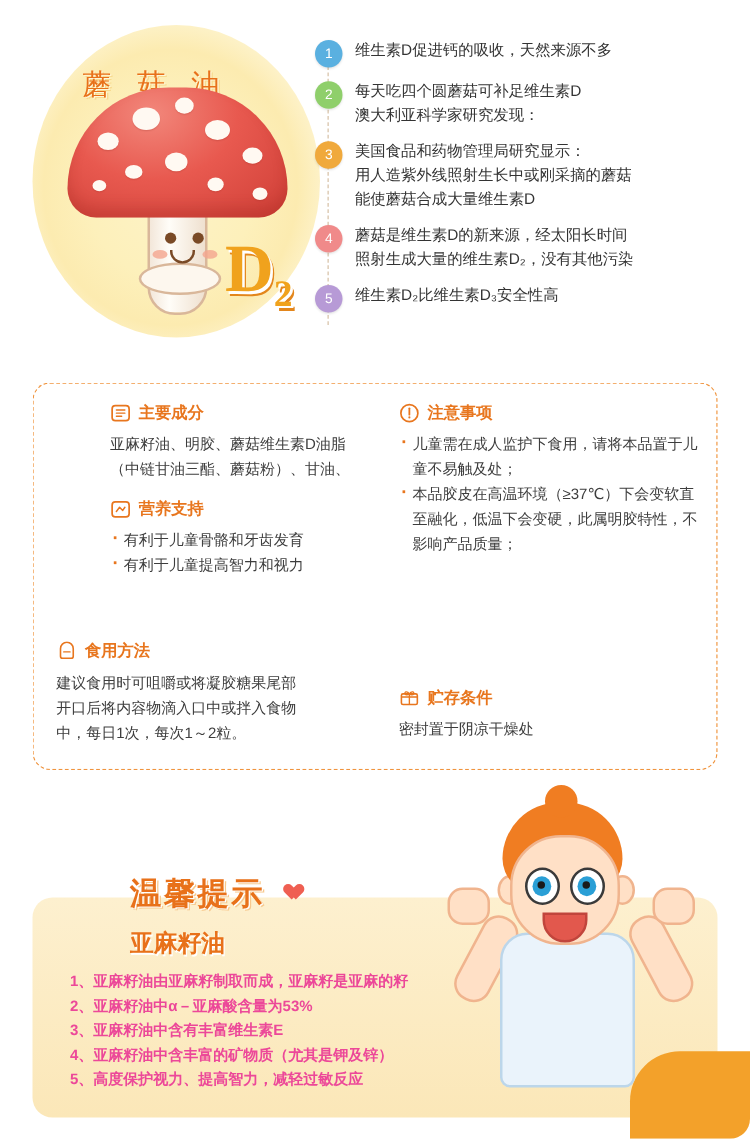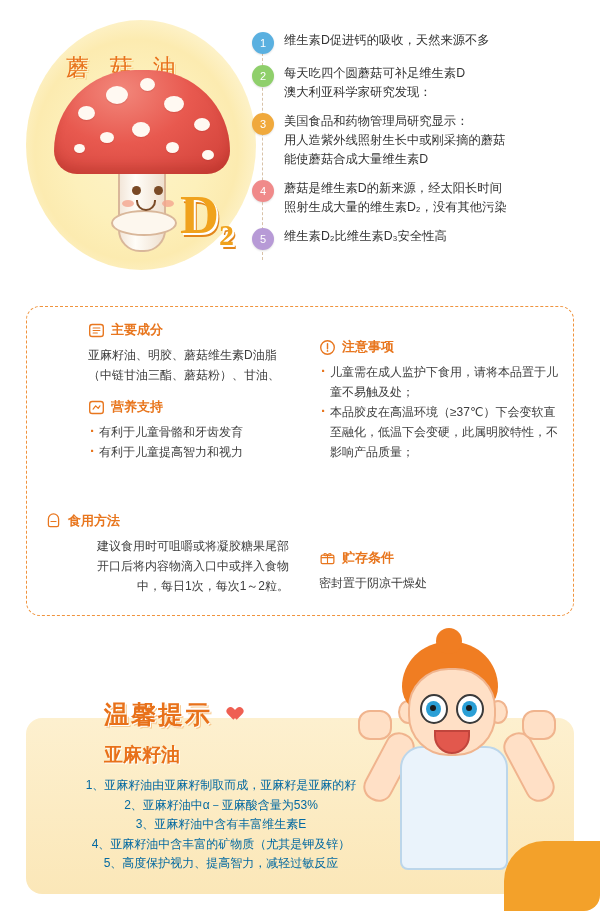--- a/index.html
+++ b/index.html
@@ -90,21 +90,21 @@
 
   
   .card{
     position:absolute;left:26px;top:306px;width:548px;height:310px;
     border:1.6px dashed #f0943e;
     border-radius:14px;
     background:#fff;
     box-sizing:border-box;
   }
   .col-l{position:absolute;left:18px;top:14px;width:244px;margin-left:43px;}
-  .col-r{position:absolute;left:292px;top:31px;width:244px;}
+  .col-r{position:absolute;left:292px;top:14px;width:244px;}
   .sec-head{
     display:flex;align-items:center;margin-bottom:6px;
   }
   .sec-ico{
     width:17px;height:17px;margin-right:6px;flex:0 0 auto;
     display:flex;align-items:center;justify-content:center;
   }
   .sec-title{
     font-size:13px;font-weight:bold;color:#e8761e;
   }
@@ -142,23 +142,22 @@
   .heart:before{left:7px;transform:rotate(45deg);transform-origin:0 100%;}
   .heart:after{left:7px;transform:rotate(-45deg);transform-origin:100% 100%;}
   .flax-title{
     position:absolute;left:104px;top:742px;
     font-size:19px;font-weight:bold;color:#e8711a;
     text-shadow:1px 1px 0 #fff;
     z-index:5;
   }
   .flax-list{
     position:absolute;left:56px;top:776px;width:330px;
-    font-size:12px;line-height:19.5px;color:#0369a1;font-weight:normal;
+    font-size:12px;line-height:19.5px;color:#ec4899;font-weight:bold;
     z-index:5;
-    text-align:center;
   }
   
   .boy{position:absolute;left:352px;top:634px;width:210px;height:262px;z-index:4;}
   .boy-hair{position:absolute;left:50px;top:8px;width:96px;height:72px;background:#f07d22;border-radius:50px 50px 30px 30px;}
   .boy-hair:after{content:"";position:absolute;left:34px;top:-14px;width:26px;height:26px;background:#f07d22;border-radius:50%;}
   .boy-face{position:absolute;left:56px;top:34px;width:84px;height:84px;background:#ffe0c6;border-radius:46%;border:2px solid #f0b48e;}
   .boy-ear{position:absolute;width:16px;height:20px;background:#ffe0c6;border:2px solid #f0b48e;border-radius:50%;top:66px;}
   .eye{position:absolute;width:24px;height:26px;background:#fff;border:2px solid #3a3a3a;border-radius:50%;top:60px;}
   .eye .pup{position:absolute;left:4px;top:5px;width:15px;height:16px;background:#2a9fd6;border-radius:50%;}
   .eye .pup:after{content:"";position:absolute;left:4px;top:4px;width:6px;height:6px;background:#1a1a1a;border-radius:50%;}
@@ -299,21 +298,21 @@
           </svg>
       </span>
       <span class="sec-title">注意事项</span>
     </div>
     <div class="sec-body">
       <div class="li">儿童需在成人监护下食用，请将本品置于儿童不易触及处；</div>
       <div class="li">本品胶皮在高温环境（≥37℃）下会变软直至融化，低温下会变硬，此属明胶特性，不影响产品质量；</div>
     </div>
   </div>
 
-  <div style="position:absolute;left:18px;top:205px;width:244px;text-align:right;">
+  <div style="position:absolute;left:18px;top:205px;width:244px;">
     <div class="sec-head">
       <span class="sec-ico">
         <svg width="17" height="17" viewBox="0 0 20 20">
             <path d="M4 7a6 6 0 0 1 12 0v7a2 2 0 0 1-2 2H6a2 2 0 0 1-2-2z" fill="none" stroke="#e8761e" stroke-width="1.5"></path>
             <path d="M7 10h6" stroke="#e8761e" stroke-width="1.3" stroke-linecap="round"></path>
           </svg>
       </span>
       <span class="sec-title">食用方法</span>
     </div>
     <div class="sec-body">

